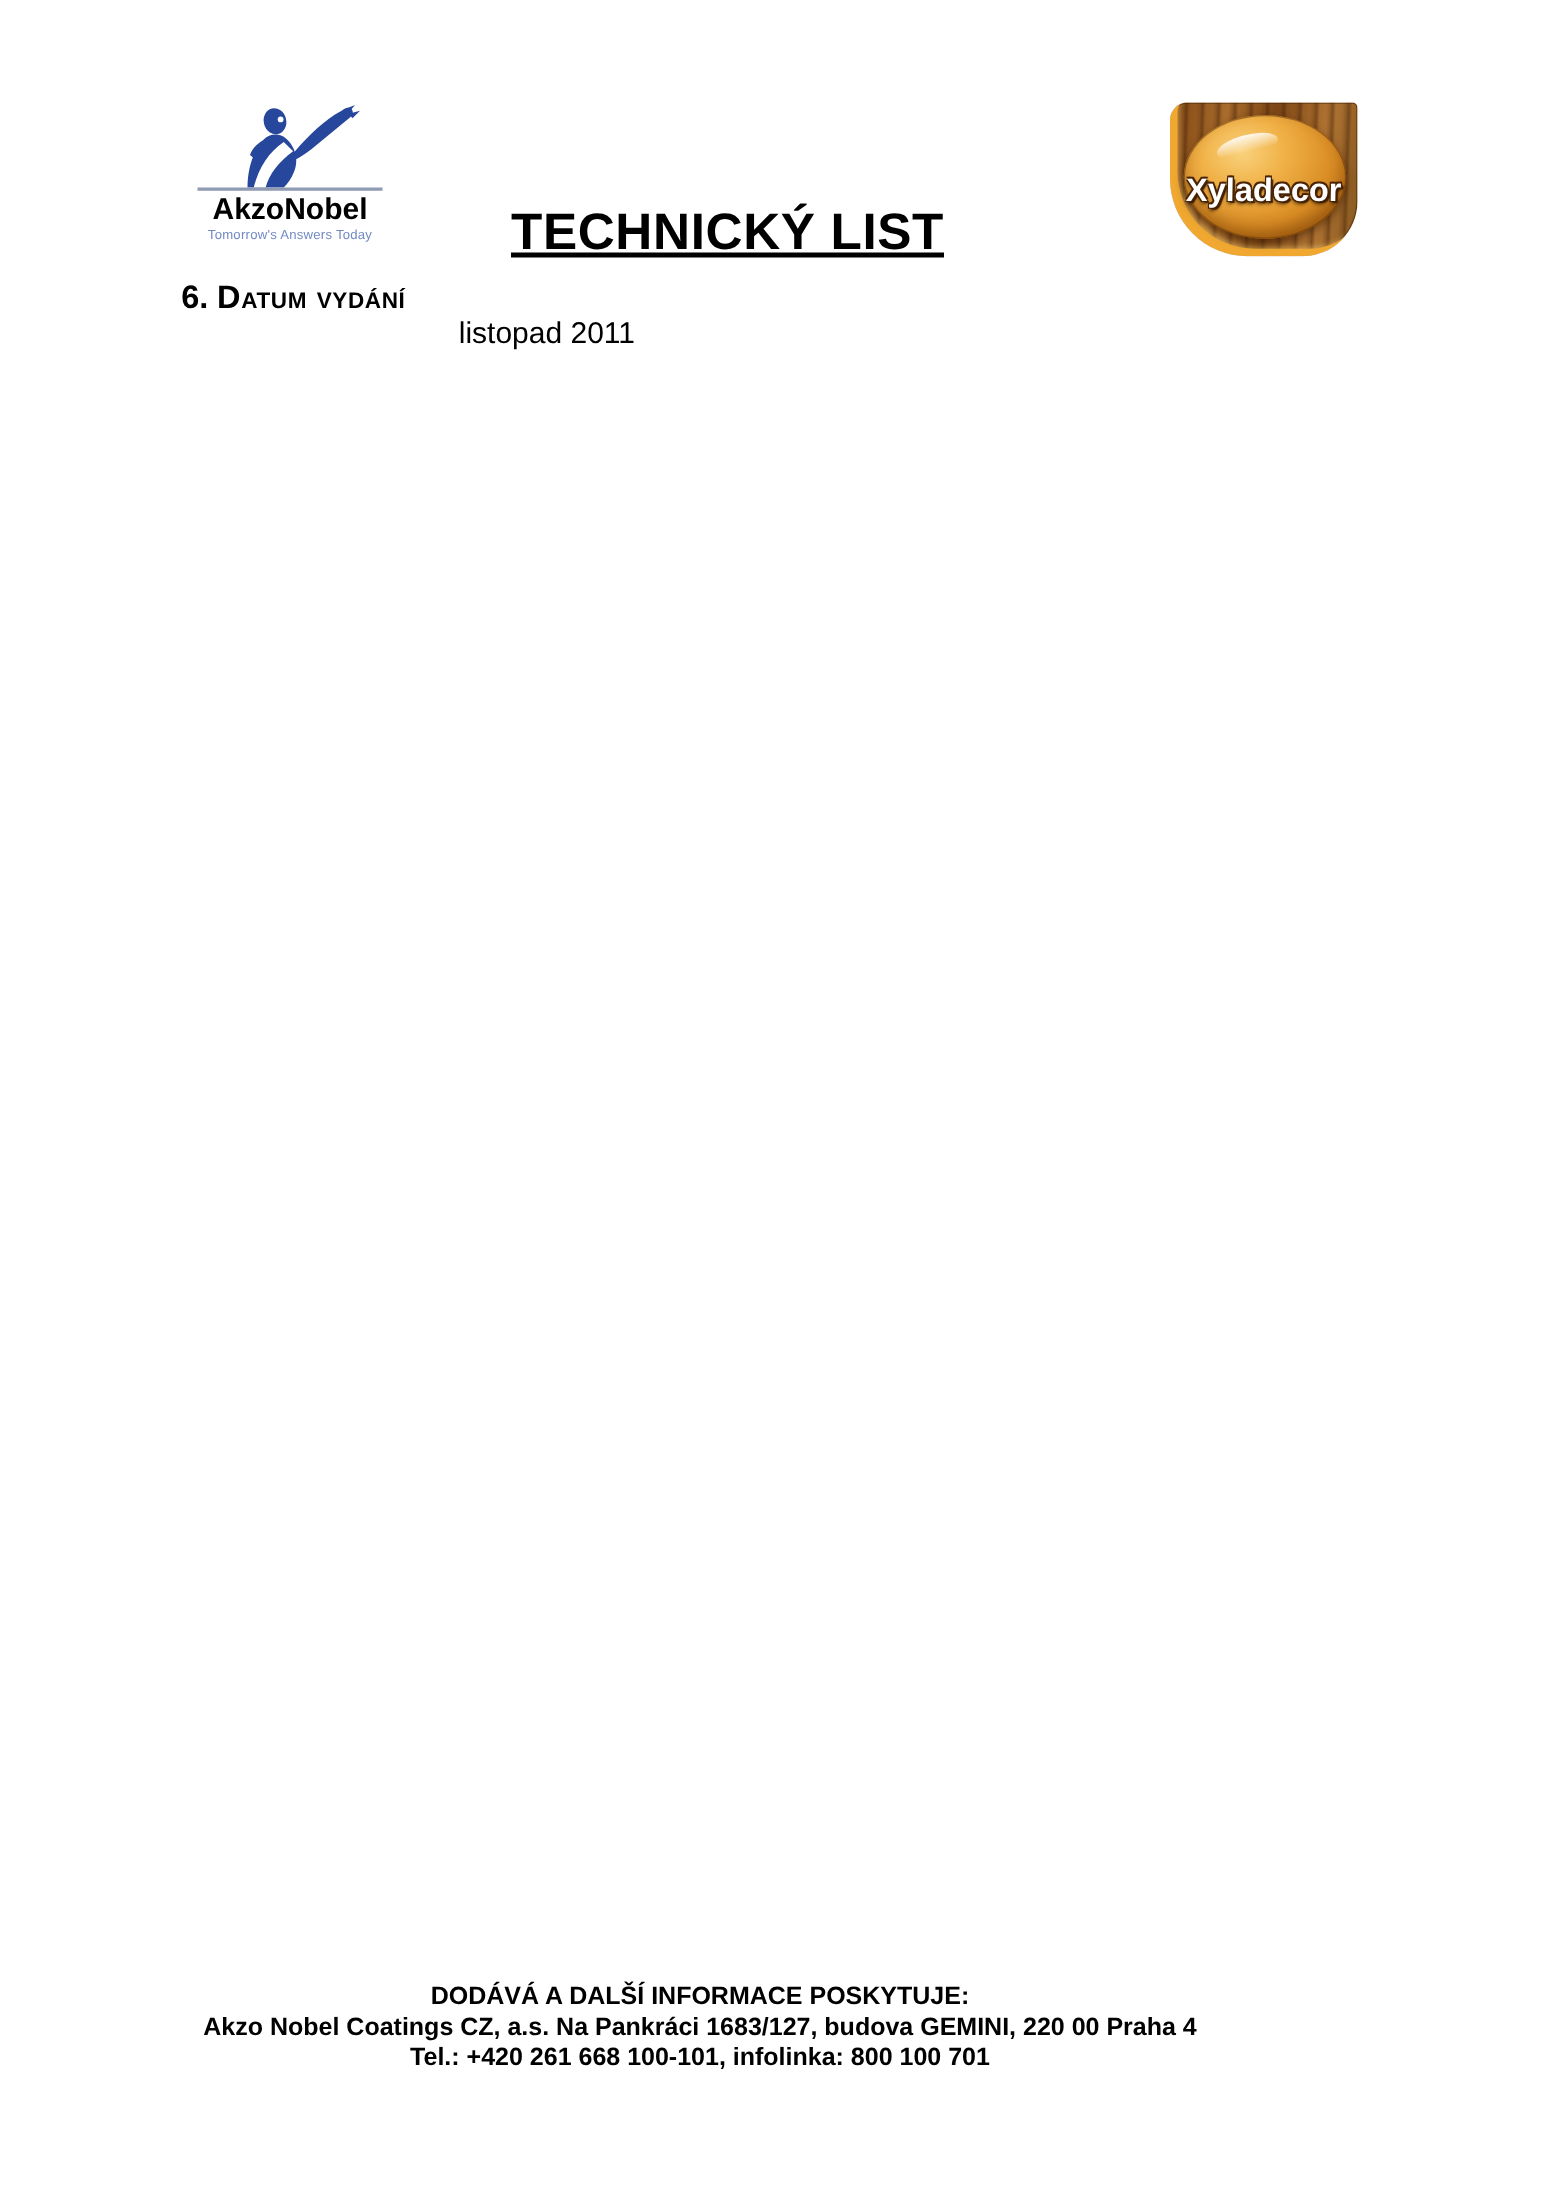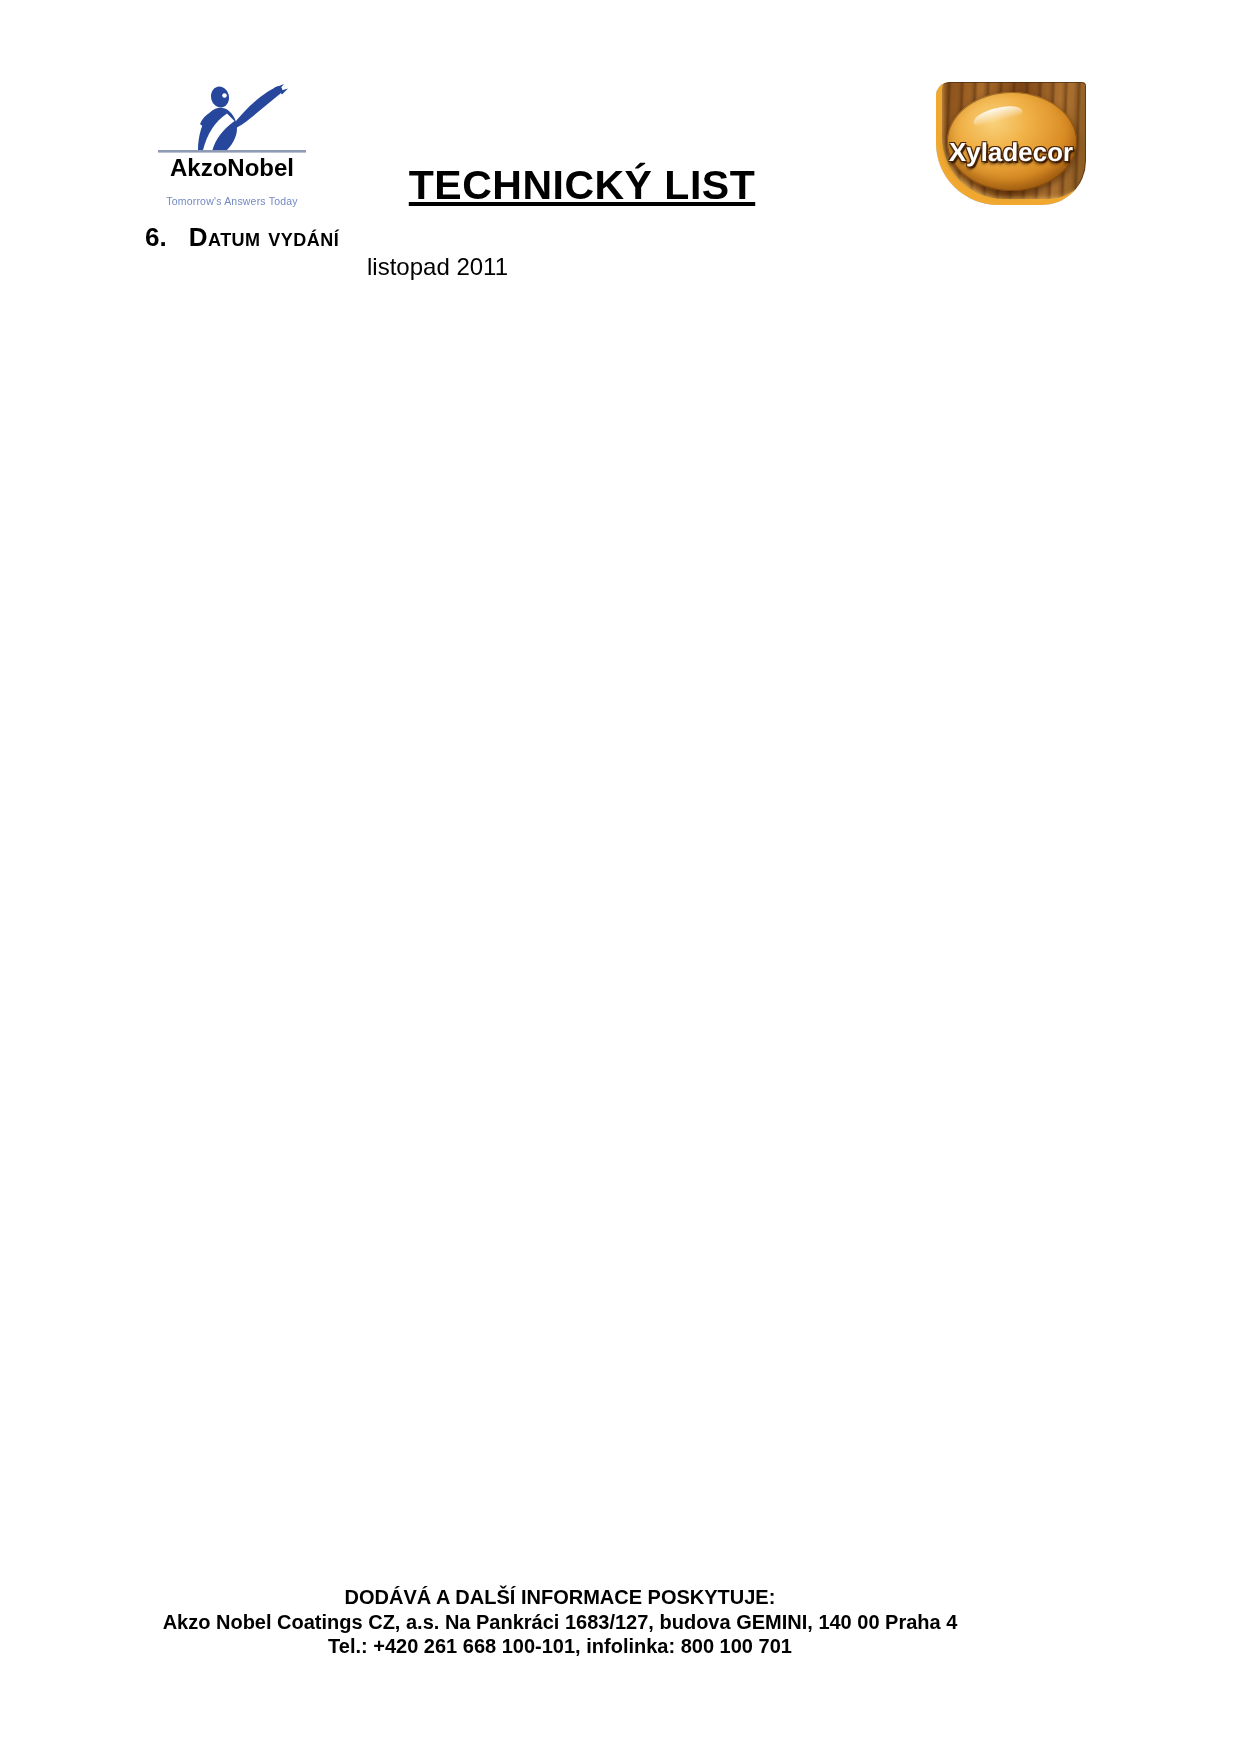--- a/index.html
+++ b/index.html
@@ -15,21 +15,21 @@
   }
 
   
   .akzo-logo { position:absolute; left:156px; top:84px; width:152px; text-align:center; }
   .akzo-logo svg { display:block; width:152px; height:70px; }
   .akzo-brand {
     font-size:24px; font-weight:700; color:#000000;
     letter-spacing:0px; line-height:26px; margin-top:1px;
   }
   .akzo-tagline {
-    font-size:10.5px; color:#7289c4; letter-spacing:0.2px; line-height:12px; margin-top:14px;
+    font-size:10.5px; color:#7289c4; letter-spacing:0.2px; line-height:12px; margin-top:1px;
   }
 
   
   .xyl-logo {
     position:absolute; left:936px; top:82px; width:150px; height:123px;
     border-radius:14px 4px 44px 62px;
     background-color:#9a6124;
     background-image:
       repeating-linear-gradient(92deg,
         rgba(72,36,8,0.50) 0px, rgba(72,36,8,0) 3px,
@@ -71,21 +71,21 @@
   
   .doc-title {
     position:absolute; left:382px; top:163px; width:400px;
     text-align:center; font-size:41px; font-weight:700; letter-spacing:0.5px;
     line-height:44px; white-space:nowrap;text-decoration:underline;
   }
   .section-heading {
     position:absolute; left:145px; top:222px; white-space:nowrap;
     font-weight:700; font-size:26px; line-height:30px;
   }
-  .section-heading .sec-text { font-variant:small-caps; margin-left:22px; letter-spacing:0.5px; }
+  .section-heading .sec-text { font-variant:small-caps; margin-left:7px; letter-spacing:0.5px; }
   .issue-date {
     position:absolute; left:367px; top:255px;
     font-size:24px; line-height:24px;
   }
   .body-paragraph {
     position:absolute; left:145px; top:323px; width:1033px;
     font-size:20px; line-height:27px;
   }
   .body-paragraph .pline {
     white-space:nowrap; text-align:justify; text-align-last:justify;
@@ -140,17 +140,17 @@
 
   <div class="section-heading">
     <span class="sec-num">6.</span><span class="sec-text">Datum vydání</span>
   </div>
 
   <div class="issue-date">listopad 2011</div>
 
 
   <div class="footer">
     <div>DODÁVÁ A DALŠÍ INFORMACE POSKYTUJE:</div>
-    <div>Akzo Nobel Coatings CZ, a.s. Na Pankráci 1683/127, budova GEMINI, 140 00 Praha 4</div>
+    <div>Akzo Nobel Coatings CZ, a.s. Na Pankráci 1683/127, budova GEMINI, 220 00 Praha 4</div>
     <div>Tel.: +420 261 668 100-101, infolinka: 800 100 701</div>
   </div>
 
 </div>
 
 </body></html>

